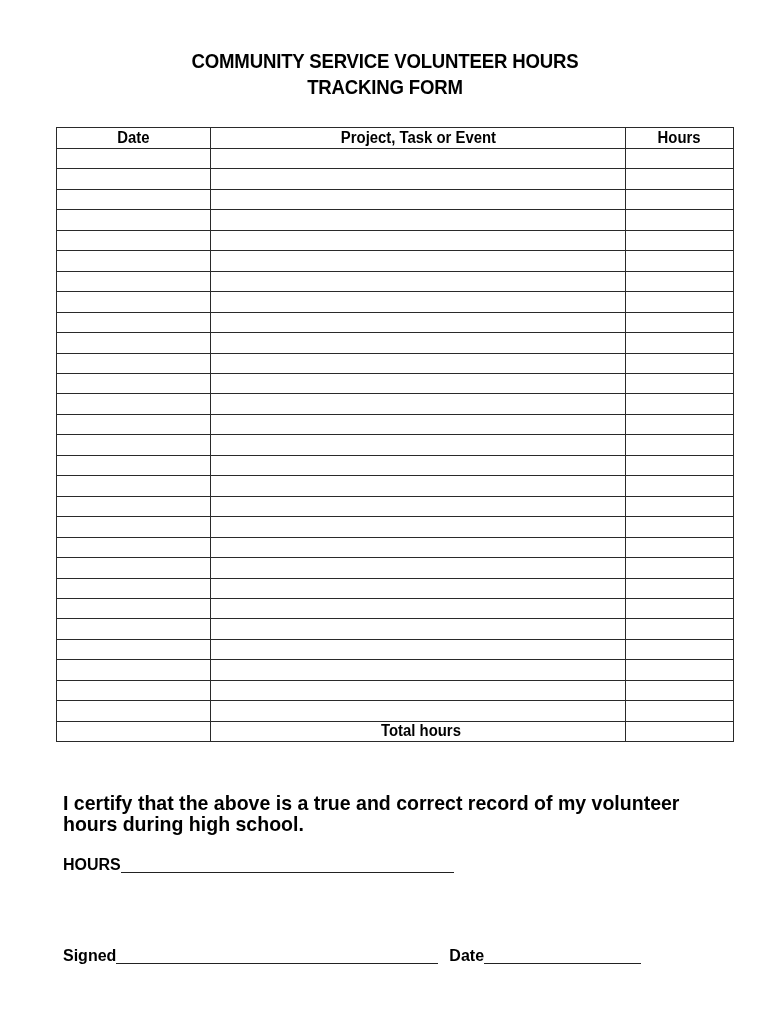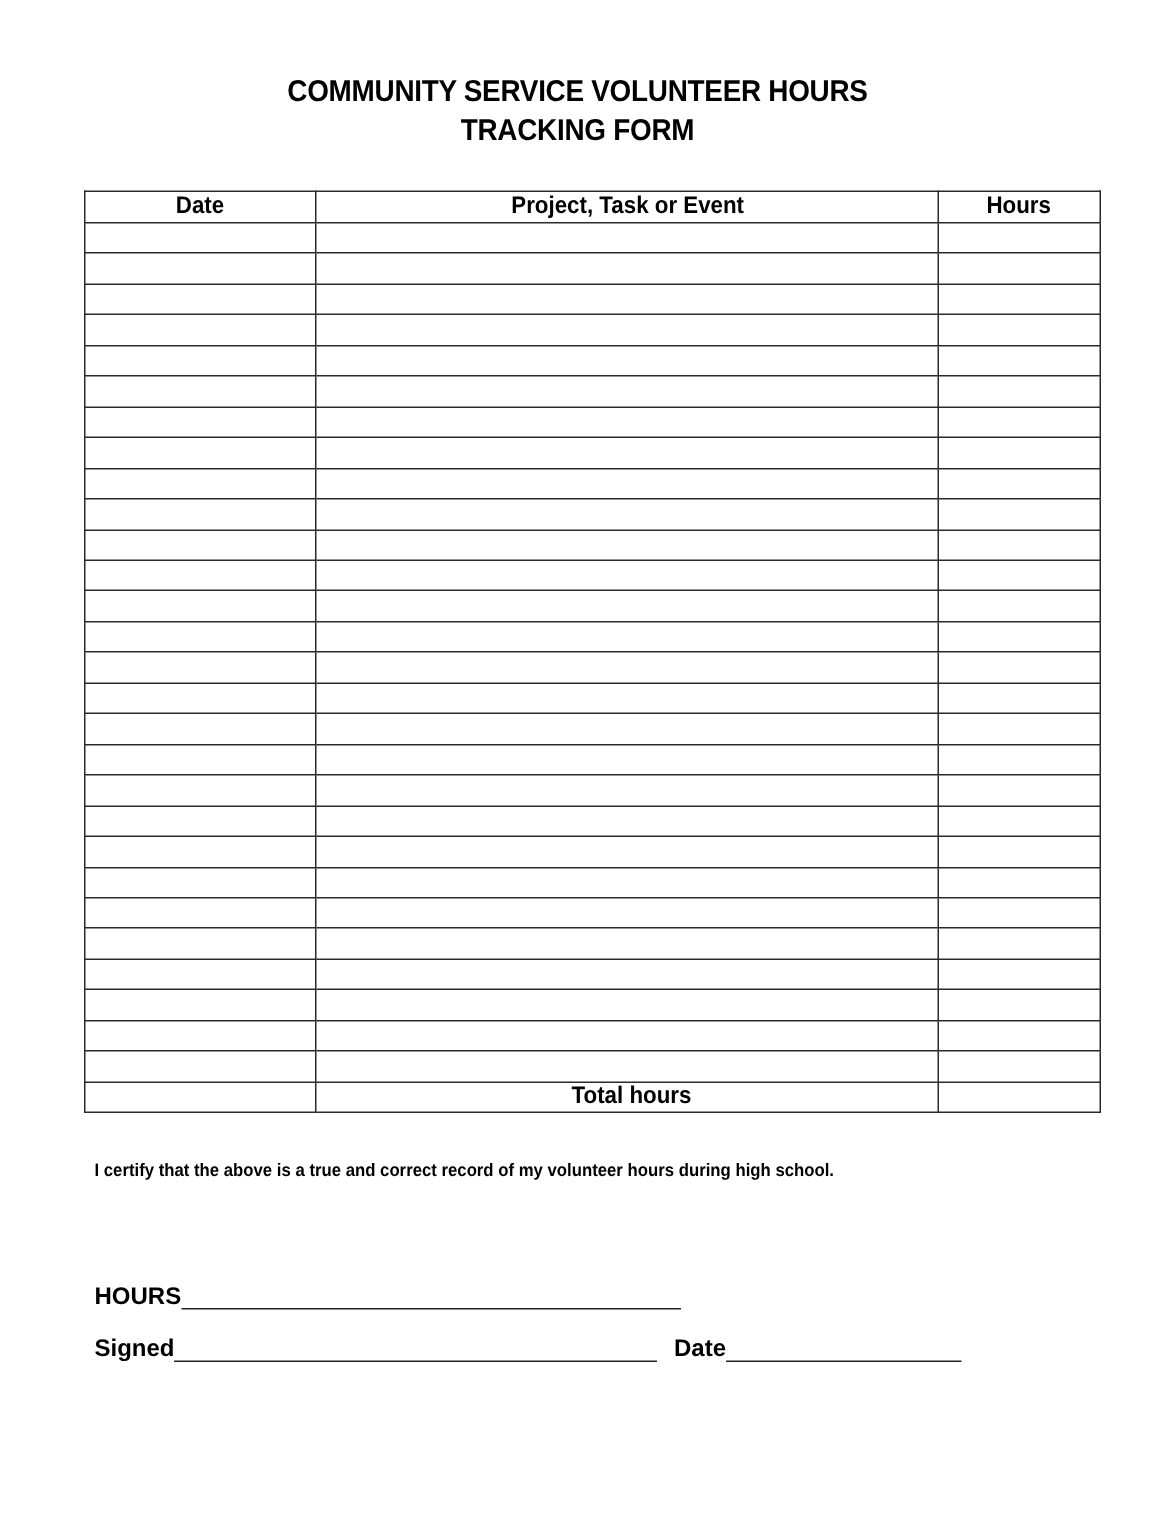--- a/index.html
+++ b/index.html
@@ -66,24 +66,24 @@
     }
     .total-text {
       display: inline-block;
       transform: scaleX(0.93);
       transform-origin: right center;
     }
 
     .certify {
       position: absolute;
       left: 63px;
-      top: 770px;
+      top: 792px;
       width: 660px;
       font-weight: bold;
-      font-size: 12px;
+      font-size: 21px;
       line-height: 21px;
     }
     .certify-text {
       display: inline-block;
       transform: scaleX(0.93);
       transform-origin: left top;
       width: 700px;
     }
     .line-field {
       position: absolute;
@@ -98,21 +98,21 @@
     .line-field .lbl {
       display: inline-block;
     }
     .blank {
       display: inline-block;
       border-bottom: 1.5px solid #222;
       height: 16px;
       margin-bottom: 2px;
     }
     .name-row { top: 855px; }
-    .signed-row { top: 890px; justify-content: space-between; }
+    .signed-row { top: 946px; justify-content: space-between; }
   </style>
 </head>
 <body>
 
 <div class="title">
   <div>COMMUNITY SERVICE VOLUNTEER HOURS</div>
   <div>TRACKING FORM</div>
 </div>
 
 <table class="log">

